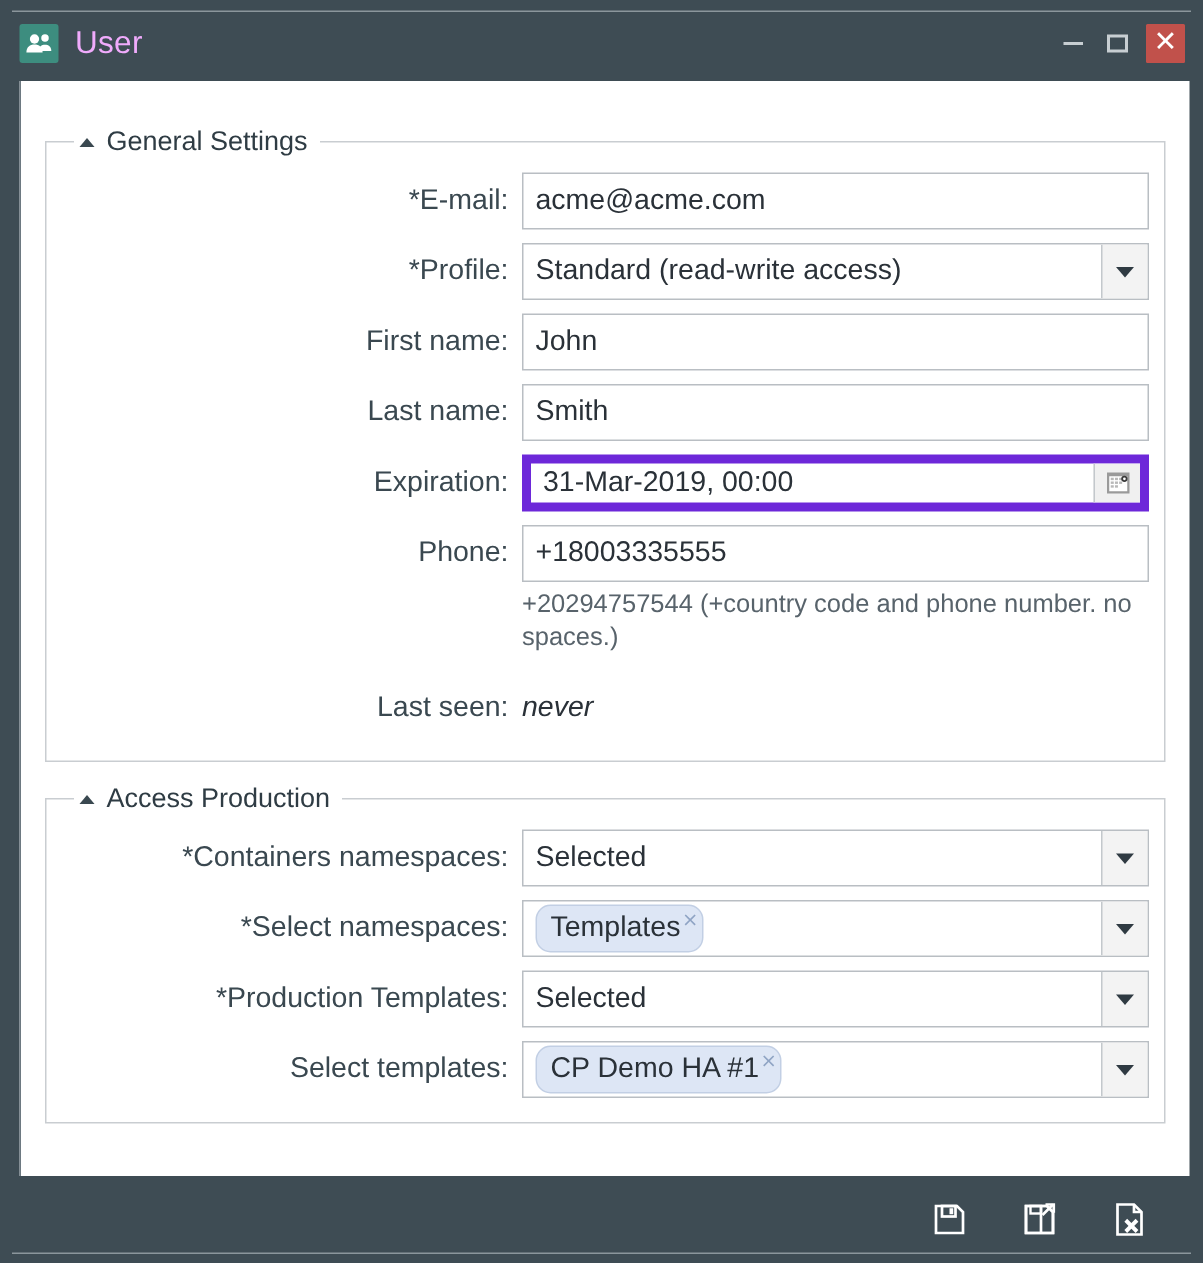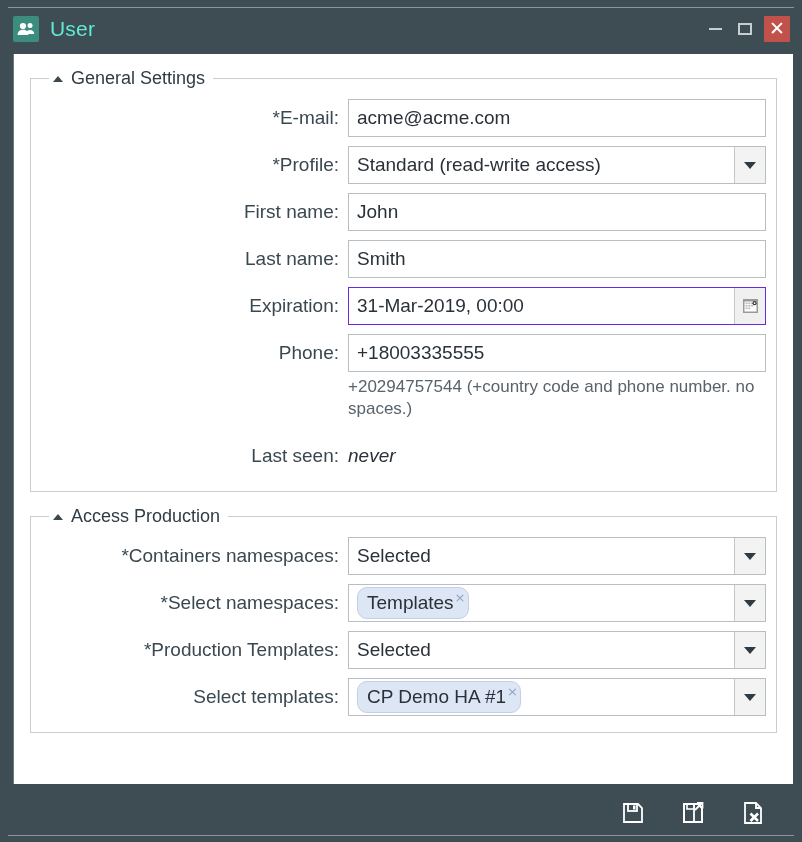--- a/index.html
+++ b/index.html
@@ -48,21 +48,21 @@
     background: #3d8d7f;
     border-radius: 2px;
     display: flex;
     align-items: center;
     justify-content: center;
     flex: 0 0 26px;
     margin-top: 4px;
   }
   .app-icon svg { display: block; }
   .title-text {
-    color: #5eead4;
+    color: #f0abfc;
     font-size: 21px;
     margin-left: 11px;
     margin-top: 4px;
     letter-spacing: 0.2px;
     white-space: nowrap;
   }
   .win-controls {
     margin-left: auto;
     display: flex;
     align-items: center;
@@ -104,21 +104,21 @@
   
   .content-wrap {
     flex: 1 1 auto;
     margin: 0 9px 0 13px;
     background: #ffffff;
     overflow: hidden;
     position: relative;
     border-left: 1px solid #6d7981;
   }
   .content {
-    padding: 14px 16px 0 16px;
+    padding: 30px 16px 0 16px;
     box-sizing: border-box;
     height: 100%;
   }
 
   
   fieldset.group {
     border: 1px solid #c9cdd1;
     margin: 0 0 14px 0;
     padding: 10px 10px 16px 10px;
     box-sizing: border-box;
@@ -217,21 +217,21 @@
     width: 0; height: 0;
     border-left: 6px solid transparent;
     border-right: 6px solid transparent;
     border-top: 7px solid #2f3a42;
   }
 
   
   .date-wrap {
     height: 38px;
     box-sizing: border-box;
-    border: 1px solid #6d28d9;
+    border: 6px solid #6d28d9;
     background: #ffffff;
     display: flex;
     align-items: stretch;
     width: 100%;
     overflow: hidden;
   }
   .date-value {
     flex: 1 1 auto;
     font-size: 19px;
     color: #2a3138;

